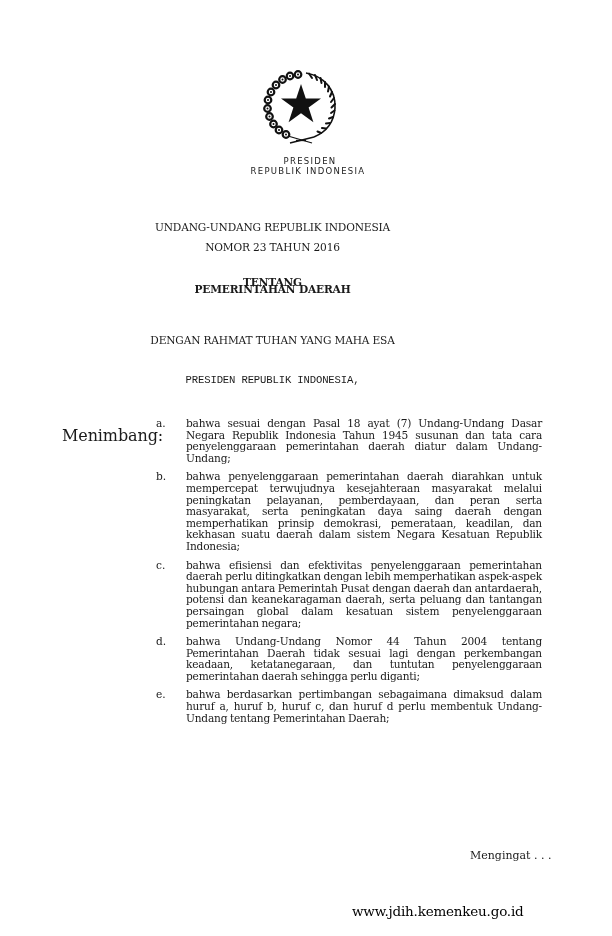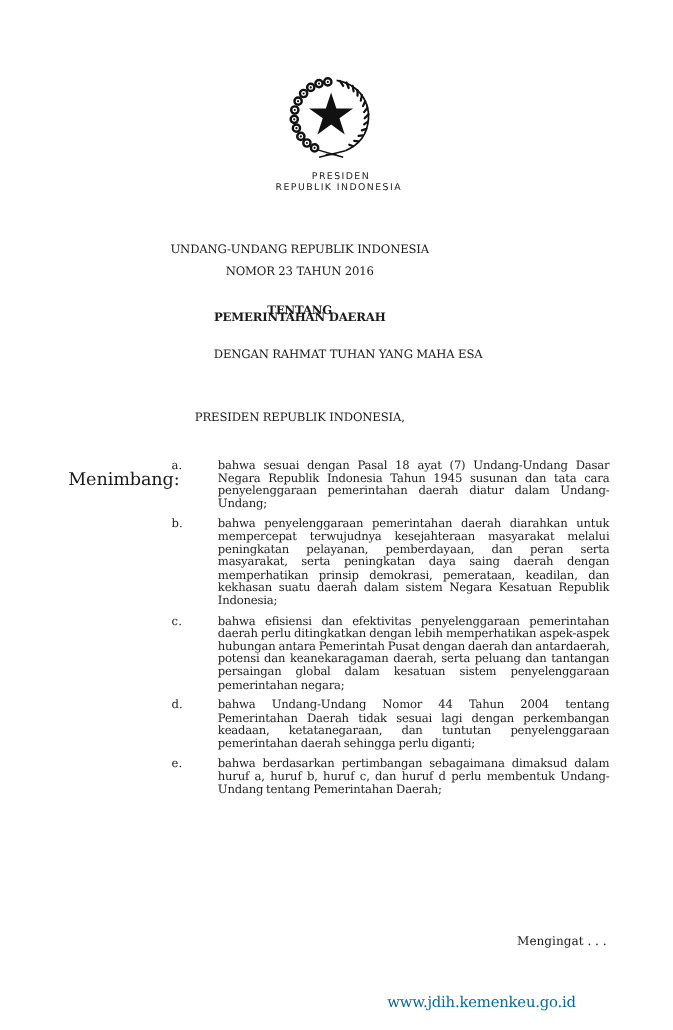--- a/index.html
+++ b/index.html
@@ -72,21 +72,21 @@
       margin-bottom: 7px;
     }
     .item-letter {
       position: absolute;
       left: 0;
       top: 0;
       font-size: 10.6px;
       line-height: 11.6px;
     }
     .item-text {
-      margin-left: 42px;
+      margin-left: 30px;
       width: 356px;
       font-size: 10.6px;
       line-height: 11.6px;
       text-align: justify;
       letter-spacing: -0.2px;
       word-spacing: -0.5px;
     }
 
     .next-page {
       position: absolute;
@@ -95,21 +95,21 @@
       font-size: 11px;
       line-height: 13px;
       white-space: nowrap;
     }
     .footer-link {
       position: absolute;
       left: 352px;
       top: 903px;
       font-size: 13.5px;
       line-height: 16px;
-      color: #0369a1;
+      color: #000000;
       text-decoration: none;
       white-space: nowrap;
       letter-spacing: -0.2px;
     }
   </style>
 </head>
 <body>
 
 <div class="emblem">
   <svg width="78" height="74" viewBox="0 0 78 74" xmlns="http://www.w3.org/2000/svg">
@@ -169,22 +169,22 @@
 </div>
 
 <div class="seal-caption l1">PRESIDEN</div>
 <div class="seal-caption l2">REPUBLIK INDONESIA</div>
 
 <div class="center-line" style="top:221px;">UNDANG-UNDANG REPUBLIK INDONESIA</div>
 <div class="center-line" style="top:241px;">NOMOR 23 TAHUN 2016</div>
 <div class="center-line" style="top:276px;font-weight:bold;">TENTANG</div>
 <div class="center-line" style="top:283px;font-weight:bold;">PEMERINTAHAN DAERAH</div>
 
-<div class="center-line" style="top:316px;padding-left:44px;">DENGAN RAHMAT TUHAN YANG MAHA ESA</div>
-<div class="center-line" style="top:374px;">PRESIDEN REPUBLIK INDONESIA,</div>
+<div class="center-line" style="top:334px;">DENGAN RAHMAT TUHAN YANG MAHA ESA</div>
+<div class="center-line" style="top:374px;font-family:Liberation Mono, monospace;">PRESIDEN REPUBLIK INDONESIA,</div>
 
 <div class="consider">
   <div class="consider-label">Menimbang:</div>
   <div class="items">
     <div class="item">
       <span class="item-letter">a.</span>
       <div class="item-text">bahwa sesuai dengan Pasal 18 ayat (7) Undang-Undang Dasar Negara Republik Indonesia Tahun 1945 susunan dan tata cara penyelenggaraan pemerintahan daerah diatur dalam Undang-Undang;</div>
     </div>
     <div class="item">
       <span class="item-letter">b.</span>

